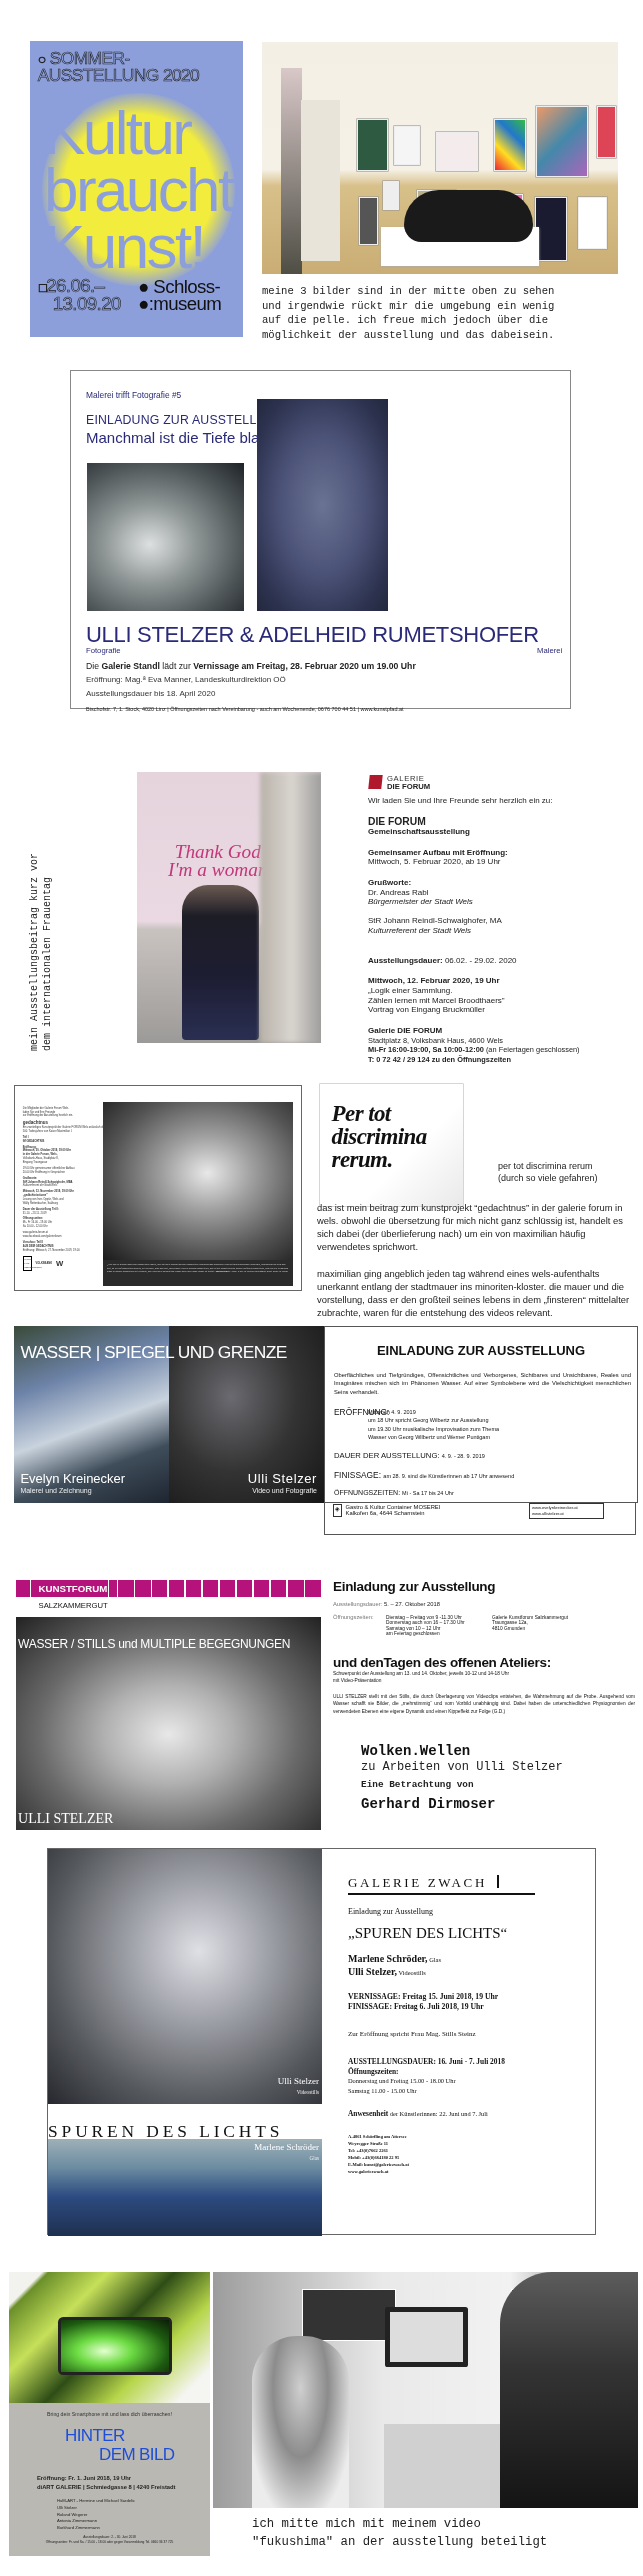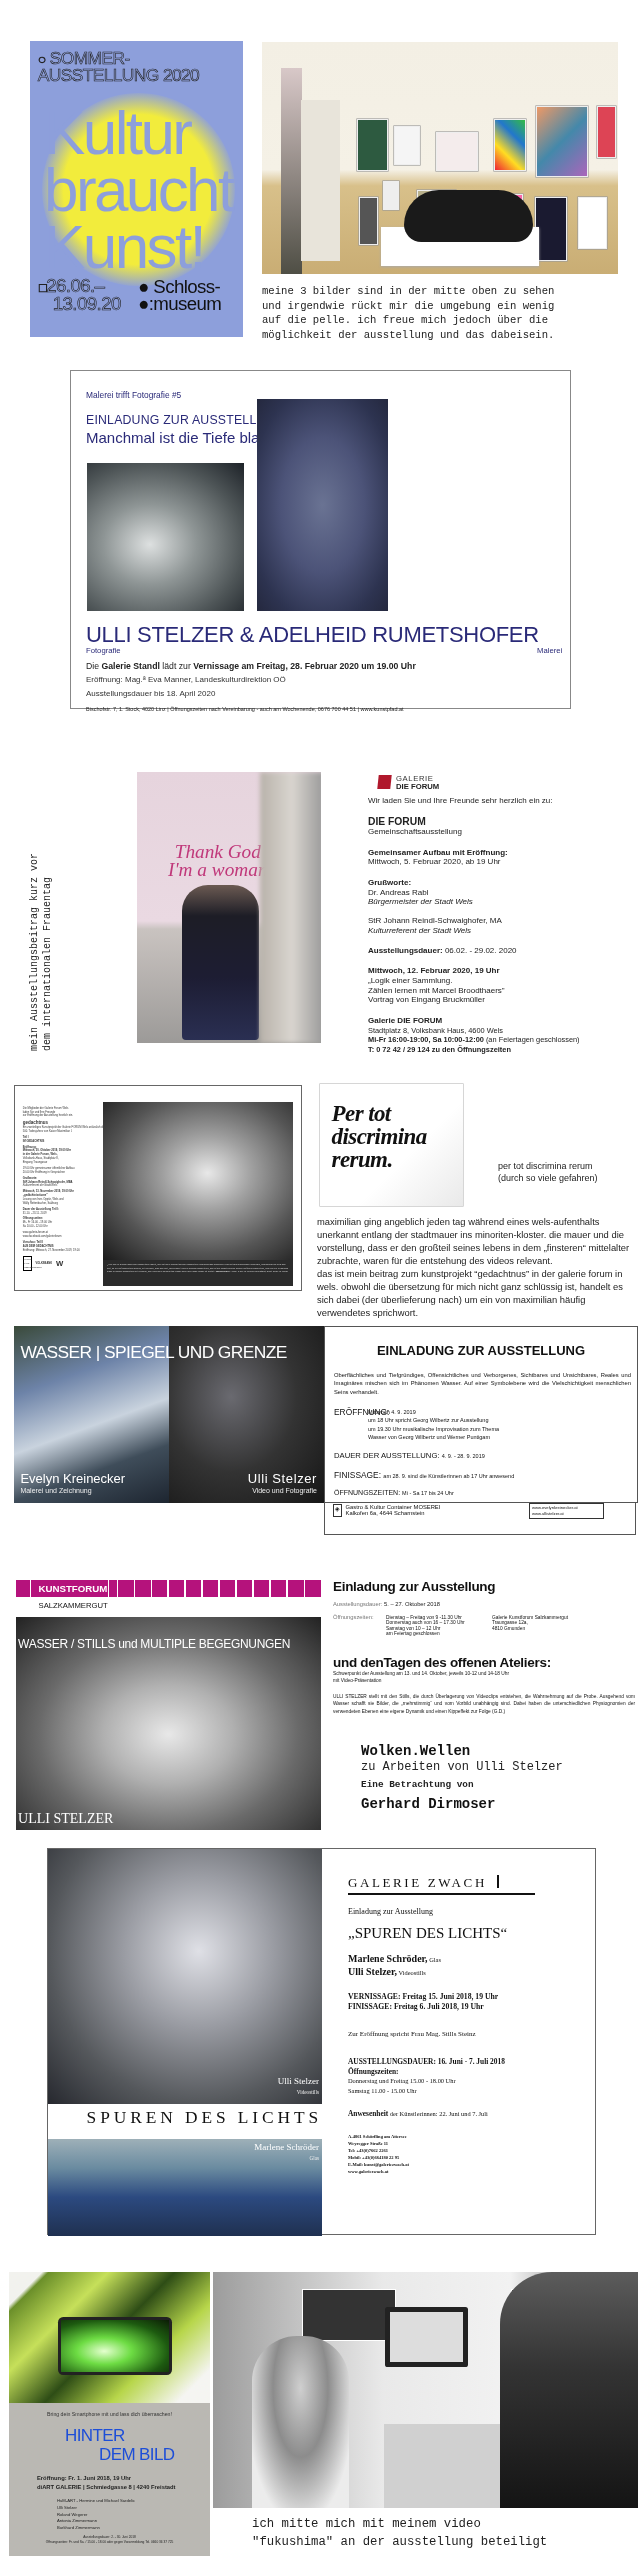--- a/index.html
+++ b/index.html
@@ -121,36 +121,36 @@
 <div id="woman-photo" class="abs">
   <div class="abs serif" style="left:19.3px;top:71px;font-size:19.3px;font-style:italic;color:#c0387a;line-height:18px;text-align:center;width:123px">
     <div>Thank God</div>
     <div>I'm a woman</div>
   </div>
   <div class="abs" style="left:45px;top:113px;width:77px;height:155px;background:linear-gradient(#6b5a52 0%,#1d1d26 20%,#1d1d33 60%,#2a2f52 100%);border-radius:26px 26px 3.9px 3.9px"></div>
   <div class="abs" style="left:123px;top:0;width:64px;height:271px;background:linear-gradient(90deg,#b8b2aa,#d9d5cf 50%,#999);filter:blur(1.9px)"></div>
 </div>
 
 <div id="forum-text" class="abs">
-  <div style="position:relative;height:19.3px;margin-left:10px">
+  <div style="position:relative;height:19.3px;margin-left:1px">
     <div class="abs" style="left:0;top:1.3px;width:13px;height:14px;background:#b0182c;transform:skewX(-6deg)"></div>
     <div class="abs" style="left:18px;top:0;font-size:7.7px;letter-spacing:0.6px;color:#333">GALERIE</div>
     <div class="abs" style="left:18px;top:8.4px;font-size:7.7px;font-weight:700">DIE FORUM</div>
   </div>
   <div style="margin-top:2.6px">Wir laden Sie und Ihre Freunde sehr  herzlich ein zu:</div>
   <div style="margin-top:11.6px;font-weight:700;font-size:10.3px">DIE FORUM</div>
-  <div style="font-weight:400">Gemeinschaftsausstellung</div>
+  <div style="font-weight:700">Gemeinschaftsausstellung</div>
   <div style="margin-top:11px;font-weight:700">Gemeinsamer Aufbau mit Eröffnung:</div>
   <div>Mittwoch, 5. Februar 2020, ab 19 Uhr</div>
   <div style="margin-top:11px;font-weight:700">Grußworte:</div>
   <div>Dr. Andreas Rabl</div>
   <div style="font-style:italic">Bürgermeister der Stadt Wels</div>
   <div style="margin-top:9px">StR Johann Reindl-Schwaighofer, MA</div>
   <div style="font-style:italic">Kulturreferent der Stadt Wels</div>
-  <div style="margin-top:10px"><b>Ausstellungsdauer:</b><span> 06.02. - 29.02. 2020</span></div>
+  <div style="margin-top:20px"><b>Ausstellungsdauer:</b><span> 06.02. - 29.02. 2020</span></div>
   <div style="margin-top:11px;font-weight:700">Mittwoch, 12. Februar 2020, 19 Uhr</div>
   <div>„Logik einer Sammlung.</div>
   <div>Zählen lernen mit  Marcel Broodthaers"</div>
   <div>Vortrag von Eingang Bruckmüller</div>
   <div style="margin-top:11px;font-weight:700">Galerie DIE FORUM</div>
   <div style="font-size:7.4px">Stadtplatz 8, Volksbank Haus, 4600 Wels</div>
   <div style="font-size:7.4px"><b>Mi-Fr 16:00-19:00, Sa 10:00-12:00</b><span> (an Feiertagen geschlossen)</span></div>
   <div style="font-size:7.4px;font-weight:700">T: 0 72 42 / 29 124 zu den Öffnungszeiten</div>
 </div>
 
@@ -206,22 +206,22 @@
     <div>Per tot</div>
     <div>discrimina</div>
     <div>rerum.</div>
   </div>
 </div>
 <div class="abs" style="left:498px;top:1161px;font-size:9px;line-height:11.6px;color:#222">
   <div>per tot discrimina rerum</div>
   <div>(durch so viele gefahren)</div>
 </div>
 <div id="gedacht-text" class="abs" style="top:1201px">
+  <p>das ist mein beitrag zum kunstprojekt “gedachtnus” in der galerie forum in wels. obwohl die übersetzung für mich nicht ganz schlüssig ist, handelt es sich dabei (der überlieferung nach) um ein von maximilian häufig verwendetes sprichwort.</p>
   <p style="margin-top:14px">maximilian ging angeblich jeden tag während eines wels-aufenthalts unerkannt entlang der stadtmauer ins minoriten-kloster. die mauer und die vorstellung, dass er den großteil seines lebens in dem „finsteren“ mittelalter zubrachte, waren für die entstehung des videos relevant.</p>
-  <p>das ist mein beitrag zum kunstprojekt “gedachtnus” in der galerie forum in wels. obwohl die übersetzung für mich nicht ganz schlüssig ist, handelt es sich dabei (der überlieferung nach) um ein von maximilian häufig verwendetes sprichwort.</p>
 </div>
 
 <div id="wasser-card" class="abs">
   <div class="abs" style="left:0;top:0;width:155px;height:177px;background:linear-gradient(160deg,#3a4a3a 0%,#6d83a8 30%,#c9d3de 55%,#3f4d5a 75%,#1d2530 100%)"></div>
   <div class="abs" style="left:155px;top:0;width:155px;height:177px;background:radial-gradient(ellipse at 40% 40%,#6a6a70 0%,#333 50%,#161616 100%)"></div>
   <div class="abs" style="left:6.4px;top:16px;font-size:17.4px;color:#fff;letter-spacing:-0.6px;white-space:nowrap">WASSER | SPIEGEL UND GRENZE</div>
   <div class="abs" style="left:6.4px;top:145px;font-size:13px;color:#fff">Evelyn Kreinecker</div>
   <div class="abs" style="left:6.4px;top:161px;font-size:7px;color:#eee">Malerei und Zeichnung</div>
   <div class="abs" style="right:321px;top:145px;font-size:13px;color:#fff;letter-spacing:0.6px">Ulli Stelzer</div>
   <div class="abs" style="right:321px;top:161px;font-size:7px;color:#eee">Video und Fotografie</div>
@@ -289,21 +289,21 @@
   <div style="font-size:14px;font-weight:700">Wolken.Wellen</div>
   <div style="font-size:12px;line-height:17px;font-weight:400;color:#222">zu Arbeiten von Ulli Stelzer</div>
   <div style="font-size:9.4px;line-height:17px;font-weight:700;color:#222">Eine Betrachtung von</div>
   <div style="font-size:14px;font-weight:700;margin-top:2.6px">Gerhard Dirmoser</div>
 </div>
 
 <div id="zwach" class="abs">
   <div class="abs" style="left:0;top:0;width:274px;height:255px;background:radial-gradient(ellipse at 55% 40%,#dfe0e6 0%,#9a9ca3 35%,#55585c 70%,#26282e 100%)"></div>
   <div class="abs serif" style="left:0;top:227px;width:271px;text-align:right;font-size:9px;color:#fff">Ulli Stelzer</div>
   <div class="abs serif" style="left:0;top:240px;width:271px;text-align:right;font-size:5.2px;color:#eee">Videostills</div>
-  <div class="abs serif" style="left:0;top:255px;width:274px;height:35px;background:#fff;text-align:right;font-size:17.4px;letter-spacing:3.9px;padding-top:3px">SPUREN DES LICHTS</div>
+  <div class="abs serif" style="left:0;top:255px;width:274px;height:35px;background:#fff;text-align:left;font-size:17.4px;letter-spacing:3.9px;padding-top:17px">SPUREN DES LICHTS</div>
   <div class="abs" style="left:0;top:290px;width:274px;height:97px;background:linear-gradient(180deg,#9eb0b8 0%,#6a8ba0 30%,#2c4a80 60%,#1f3050 100%)"></div>
   <div class="abs serif" style="left:0;top:293px;width:271px;text-align:right;font-size:9px;color:#fff">Marlene Schröder</div>
   <div class="abs serif" style="left:0;top:306px;width:271px;text-align:right;font-size:5.2px;color:#eee">Glas</div>
 
   <div class="abs serif" style="left:300px;top:26px;font-size:13px;letter-spacing:2.6px"><span>GALERIE ZWACH</span> <span style="display:inline-block;width:2.6px;height:13px;background:#111;vertical-align:-1.3px;margin-left:3.9px"></span></div>
   <div class="abs" style="left:300px;top:44px;width:187px;height:1.9px;background:#111"></div>
   <div class="abs serif" style="left:300px;top:58px;font-size:8px">Einladung zur Ausstellung</div>
   <div class="abs serif" style="left:300px;top:76px;font-size:15px">„SPUREN DES LICHTS“</div>
   <div class="abs serif" style="left:300px;top:104px;font-size:10px;line-height:11.6px">
     <div><b>Marlene Schröder,</b><span style="font-size:6.4px"> Glas</span></div>

